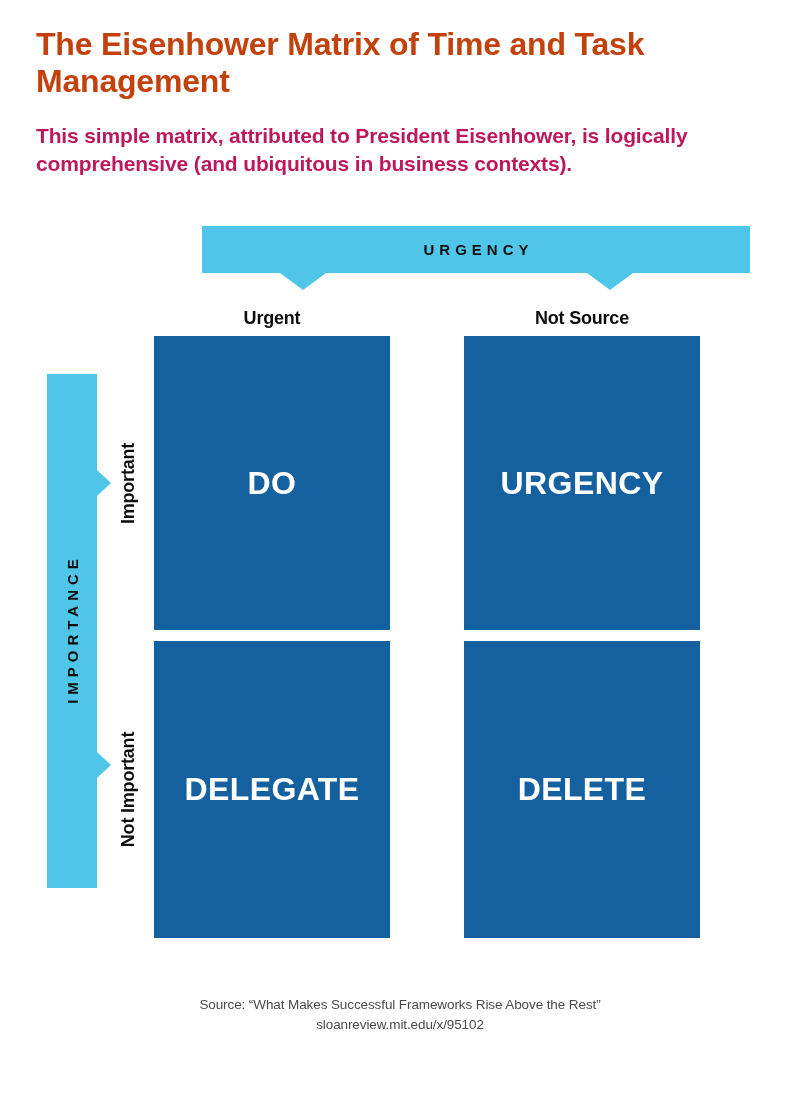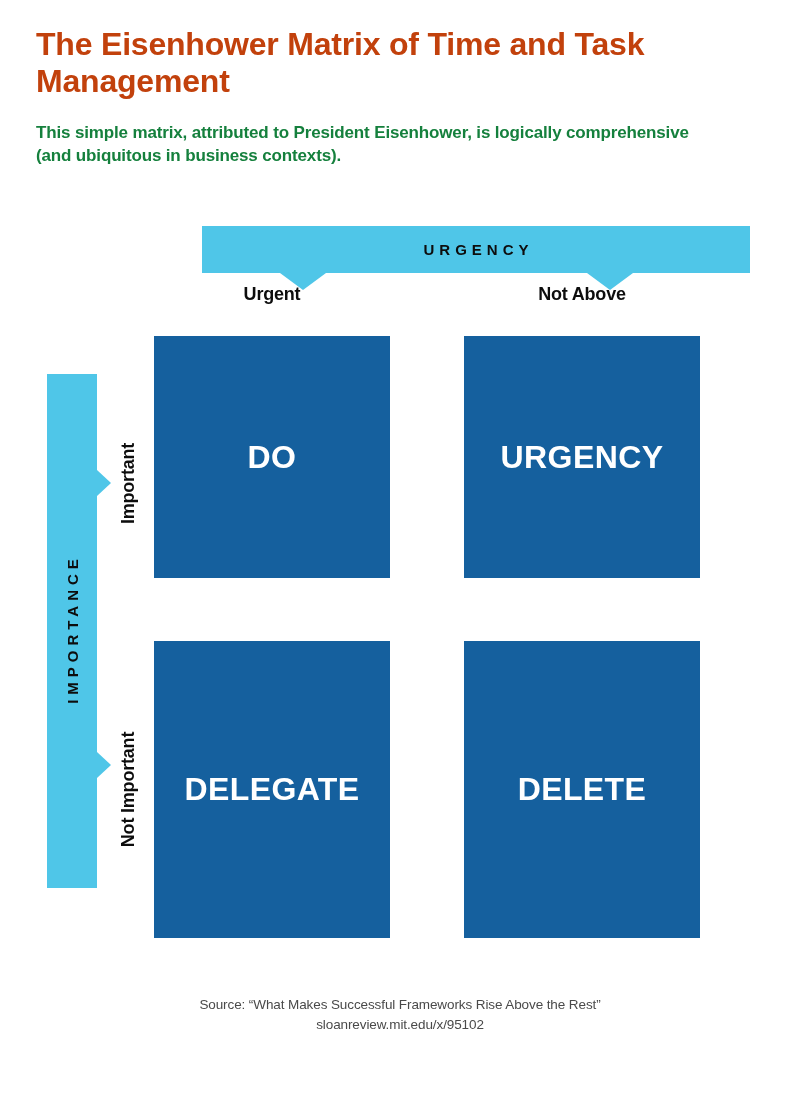--- a/index.html
+++ b/index.html
@@ -30,24 +30,24 @@
     line-height: 1.16;
     font-weight: bold;
     color: #c2410c;
     letter-spacing: -0.2px;
   }
   .subtitle {
     position: absolute;
     left: 36px;
     top: 122px;
     width: 660px;
-    font-size: 17px;
+    font-size: 21px;
     line-height: 1.35;
     font-weight: bold;
-    color: #15803d;
+    color: #be185d;
     letter-spacing: -0.15px;
   }
 
   
   .urgency-axis {
     position: absolute;
     left: 202px;
     top: 226px;
     width: 507px;
     height: 47px;
@@ -79,21 +79,21 @@
     border-left: 23px solid transparent;
     border-right: 23px solid transparent;
     border-top: 17px solid #4fc6e8;
   }
   .urgency-notch.left  { left: 78px; }
   .urgency-notch.right { left: 385px; }
 
   .col-labels {
     position: absolute;
     left: 154px;
-    top: 284px;
+    top: 308px;
     width: 546px;
     display: flex;
   }
   .col-label {
     flex: 0 0 236px;
     text-align: center;
     font-size: 18px;
     font-weight: bold;
     color: #0d0d0d;
     letter-spacing: -0.2px;
@@ -174,21 +174,21 @@
     width: 546px;
     height: 602px;
   }
   .quadrant {
     position: absolute;
     background: #15609e;
     display: flex;
     align-items: center;
     justify-content: center;
     width: 236px;
-    height: 242px;
+    height: 294px;
   }
   .quadrant .q-label {
     font-size: 32px;
     font-weight: bold;
     color: #ffffff;
     letter-spacing: 0.4px;
   }
   .q-do       { left: 0;     top: 0; }
   .q-decide   { left: 310px; top: 0; }
   .q-delegate { left: 0;     top: 305px; height: 297px; }
@@ -221,21 +221,21 @@
   <div class="urgency-axis">
     <div class="urgency-bar">
       <span class="urgency-bar-label">URGENCY</span>
     </div>
     <div class="urgency-notch left"></div>
     <div class="urgency-notch right"></div>
   </div>
 
   <div class="col-labels">
     <div class="col-label first">Urgent</div>
-    <div class="col-label second">Not Above</div>
+    <div class="col-label second">Not Source</div>
   </div>
 
   <div class="importance-axis">
     <div class="importance-bar">
       <span class="importance-bar-label">IMPORTANCE</span>
     </div>
     <div class="importance-notch upper"></div>
     <div class="importance-notch lower"></div>
   </div>
 

